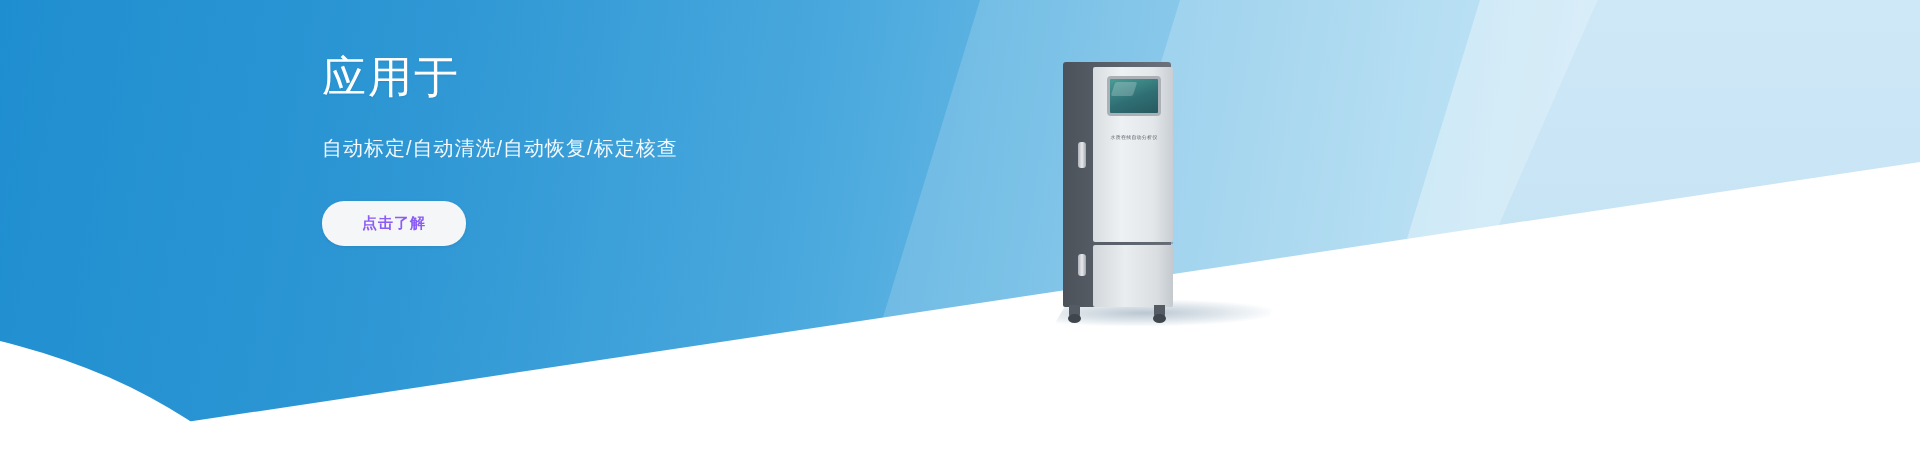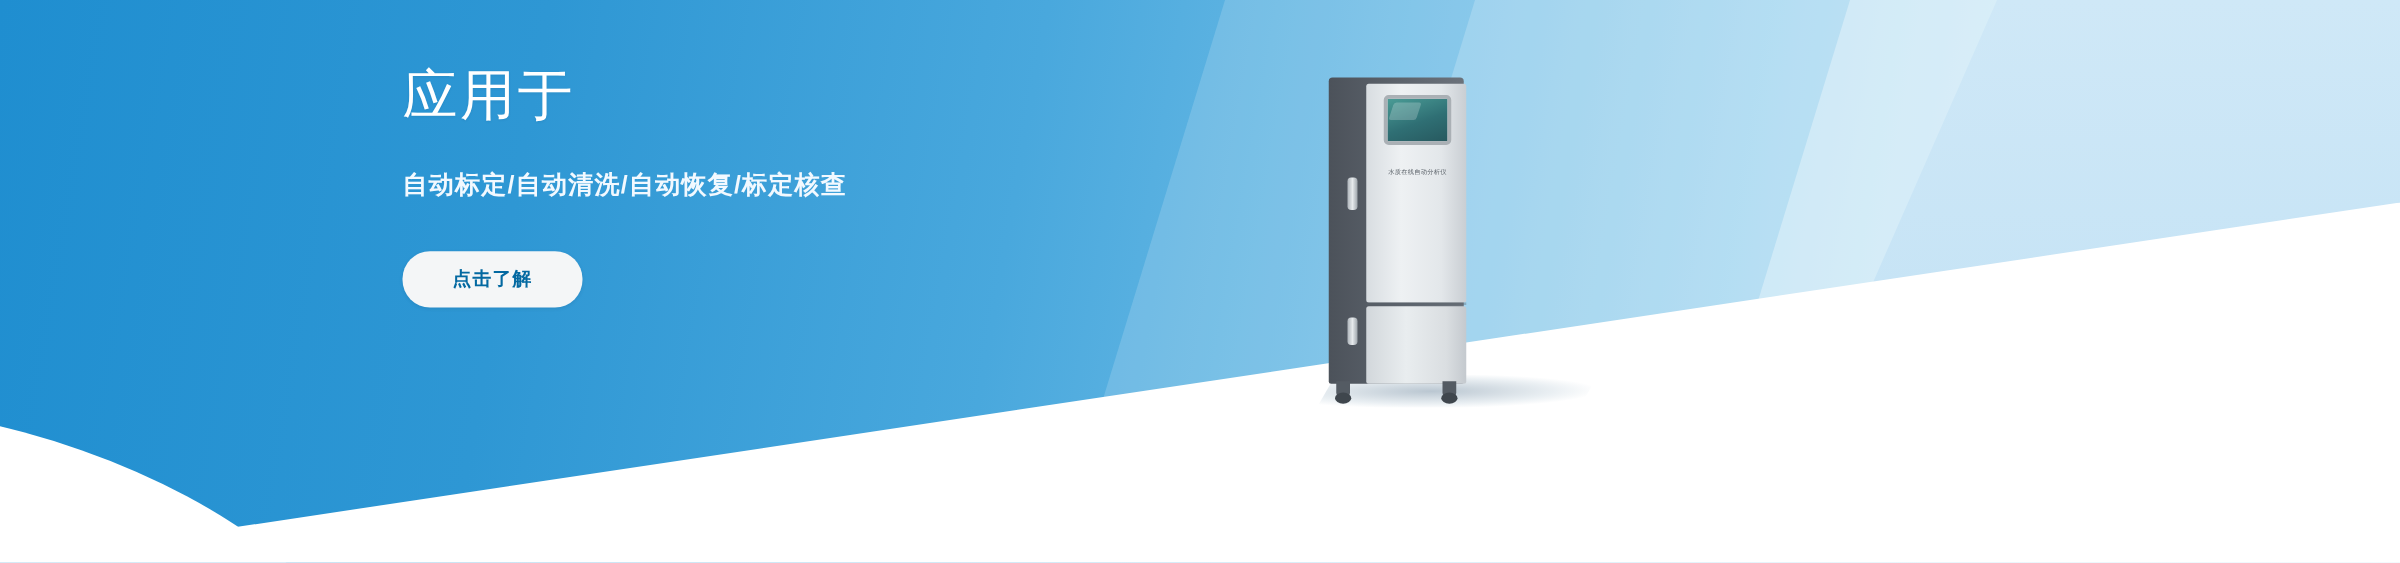--- a/index.html
+++ b/index.html
@@ -71,31 +71,31 @@
     font-weight:400;
     line-height:1.33;
     letter-spacing:2px;
     text-shadow:0 1px 2px rgba(0,60,110,0.10);
     white-space:nowrap;
   }
   .subtitle {
     margin-top:26px;
     color:#f2f9ff;
     font-size:20px;
-    font-weight:700;
+    font-weight:400;
     letter-spacing:1px;
     line-height:1.5;
     white-space:nowrap;
   }
   .cta {
     display:inline-block;
     margin-top:38px;
     padding:13px 40px;
     background:#f4f6f7;
-    color:#0369a1;
+    color:#8b5cf6;
     font-size:15px;
     font-weight:700;
     letter-spacing:1px;
     border:none;
     border-radius:22px;
     cursor:pointer;
     box-shadow:0 1px 3px rgba(0,50,90,0.12);
   }
 
   

